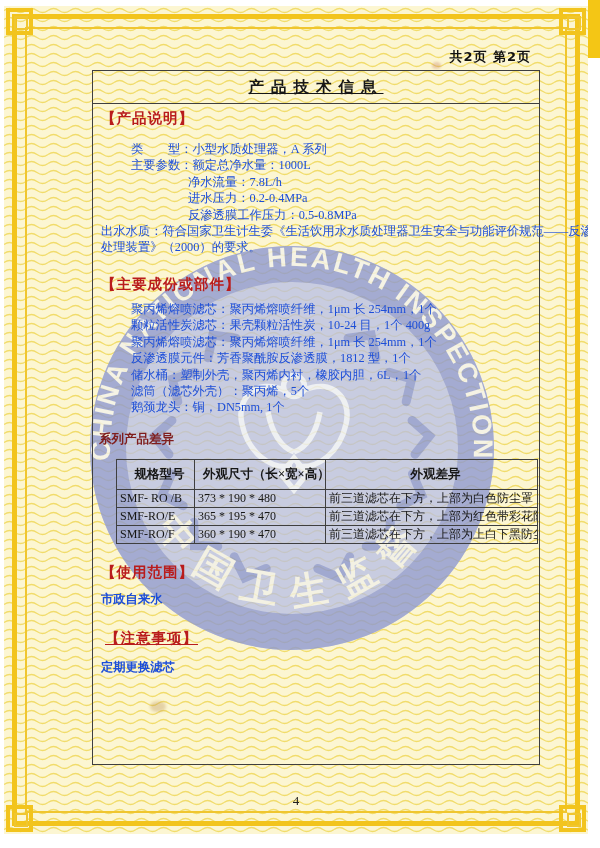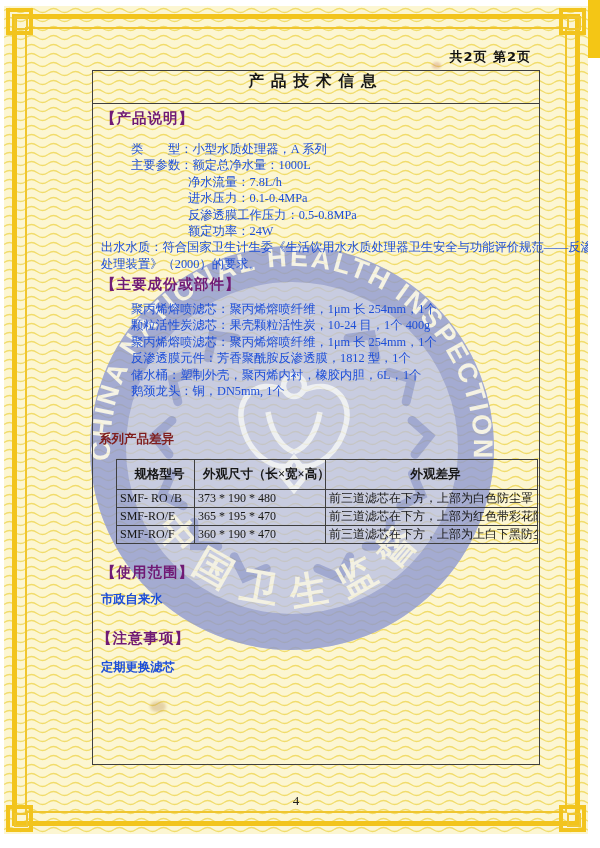--- a/index.html
+++ b/index.html
@@ -24,25 +24,25 @@
   .knot.br { right:2px; bottom:2px; }
 
   
   .watermark { position:absolute; left:78px; top:232px; width:420px; height:420px; z-index:1; opacity:.8; }
 
   
   .pagination { position:absolute; top:42px; right:57px; z-index:4;
     font-family:"DejaVu Sans","Liberation Sans",sans-serif; font-weight:bold; font-size:13px; letter-spacing:1px; color:#111; }
 
   .content-box { position:absolute; left:88px; top:64px; width:448px; height:695px; border:1.5px solid #3f3f3f; z-index:4; }
-  .title-row { height:33px; border-bottom:1.5px solid #3f3f3f; display:flex; justify-content:center; }
+  .title-row { height:33px; border-bottom:1.5px solid #3f3f3f; display:flex; align-items:center; justify-content:center;text-decoration:underline; }
   .doc-title { font-size:15.5px; font-weight:bold; letter-spacing:7px; color:#171717; }
 
   .abs { position:absolute; }
-  .h-sec { font-family:"DejaVu Sans","Liberation Sans",sans-serif; font-weight:bold; font-size:14.5px; letter-spacing:1px; color:#701a75; }
+  .h-sec { font-family:"DejaVu Sans","Liberation Sans",sans-serif; font-weight:bold; font-size:14.5px; letter-spacing:1px; color:#b91c1c; }
   .bline { font-size:12.3px; line-height:16.4px; white-space:nowrap; color:#1d4ed8; }
   .lines div { height:16.4px; }
   .ind1 { padding-left:30px; }
   .ind2 { padding-left:87px; }
 
   .series-label { position:absolute; left:6px; top:360px; font-size:12.5px; font-weight:bold; color:#7f1d1d; }
 
   table.spec { position:absolute; left:23px; top:388px; width:421px; border-collapse:collapse; table-layout:fixed; font-size:12px; }
   table.spec th, table.spec td { border:1.5px solid #3f3f3f; color:#161616; white-space:nowrap; overflow:hidden; }
   table.spec th { height:30px; font-weight:bold; font-size:12.5px; text-align:center;padding-left:8px; }
@@ -121,34 +121,34 @@
   <div class="content-box">
     <div class="title-row">
       <span class="doc-title">产品技术信息</span>
     </div>
 
     <div class="abs h-sec" style="left:8px; top:38px;">【产品说明】</div>
     <div class="abs lines bline" style="left:8px; top:70px; right:4px;">
       <div class="ind1">类　　型：小型水质处理器，A 系列</div>
       <div class="ind1">主要参数：额定总净水量：1000L</div>
       <div class="ind2">净水流量：7.8L/h</div>
-      <div class="ind2">进水压力：0.1-0.4MPa</div>
+      <div class="ind2">进水压力：0.2-0.4MPa</div>
       <div class="ind2">反渗透膜工作压力：0.5-0.8MPa</div>
-      <div class="ind2">额定功率：24W</div>
       <div>出水水质：符合国家卫生计生委《生活饮用水水质处理器卫生安全与功能评价规范——反渗透</div>
       <div>处理装置》（2000）的要求。</div>
     </div>
 
     <div class="abs h-sec" style="left:8px; top:204px;">【主要成份或部件】</div>
     <div class="abs lines bline" style="left:38px; top:230px; right:4px;">
       <div>聚丙烯熔喷滤芯：聚丙烯熔喷纤维，1μm 长 254mm，1个</div>
       <div>颗粒活性炭滤芯：果壳颗粒活性炭，10-24 目，1个 400g</div>
       <div>聚丙烯熔喷滤芯：聚丙烯熔喷纤维，1μm 长 254mm，1个</div>
       <div>反渗透膜元件：芳香聚酰胺反渗透膜，1812 型，1个</div>
       <div>储水桶：塑制外壳，聚丙烯内衬，橡胶内胆，6L，1个</div>
+      <div>滤筒（滤芯外壳）：聚丙烯，5个</div>
       <div>鹅颈龙头：铜，DN5mm, 1个</div>
     </div>
 
     <div class="series-label">系列产品差异</div>
     <table class="spec">
       <colgroup>
           <col class="c1">
           <col class="c2">
           <col class="c3">
         </colgroup>
@@ -174,21 +174,21 @@
           <td>SMF-RO/F</td>
           <td>360 * 190 * 470</td>
           <td>前三道滤芯在下方，上部为上白下黑防尘罩</td>
         </tr>
       </tbody>
     </table>
 
     <div class="abs h-sec" style="left:8px; top:492px;">【使用范围】</div>
     <div class="abs bline" style="left:8px; top:520px; font-weight:bold;">市政自来水</div>
 
-    <div class="abs h-sec" style="left:4px; top:558px;">【注意事项】</div>
+    <div class="abs h-sec" style="left:12px; top:558px;text-decoration:underline;">【注意事项】</div>
     <div class="abs bline" style="left:8px; top:588px; font-weight:bold;text-align:center;">定期更换滤芯</div>
   </div>
 
   <div class="footer-page">4</div>
 
   <div class="stain"></div>
   <div class="stain2"></div>
 </div>
 
 <div class="scan-notch"></div>

